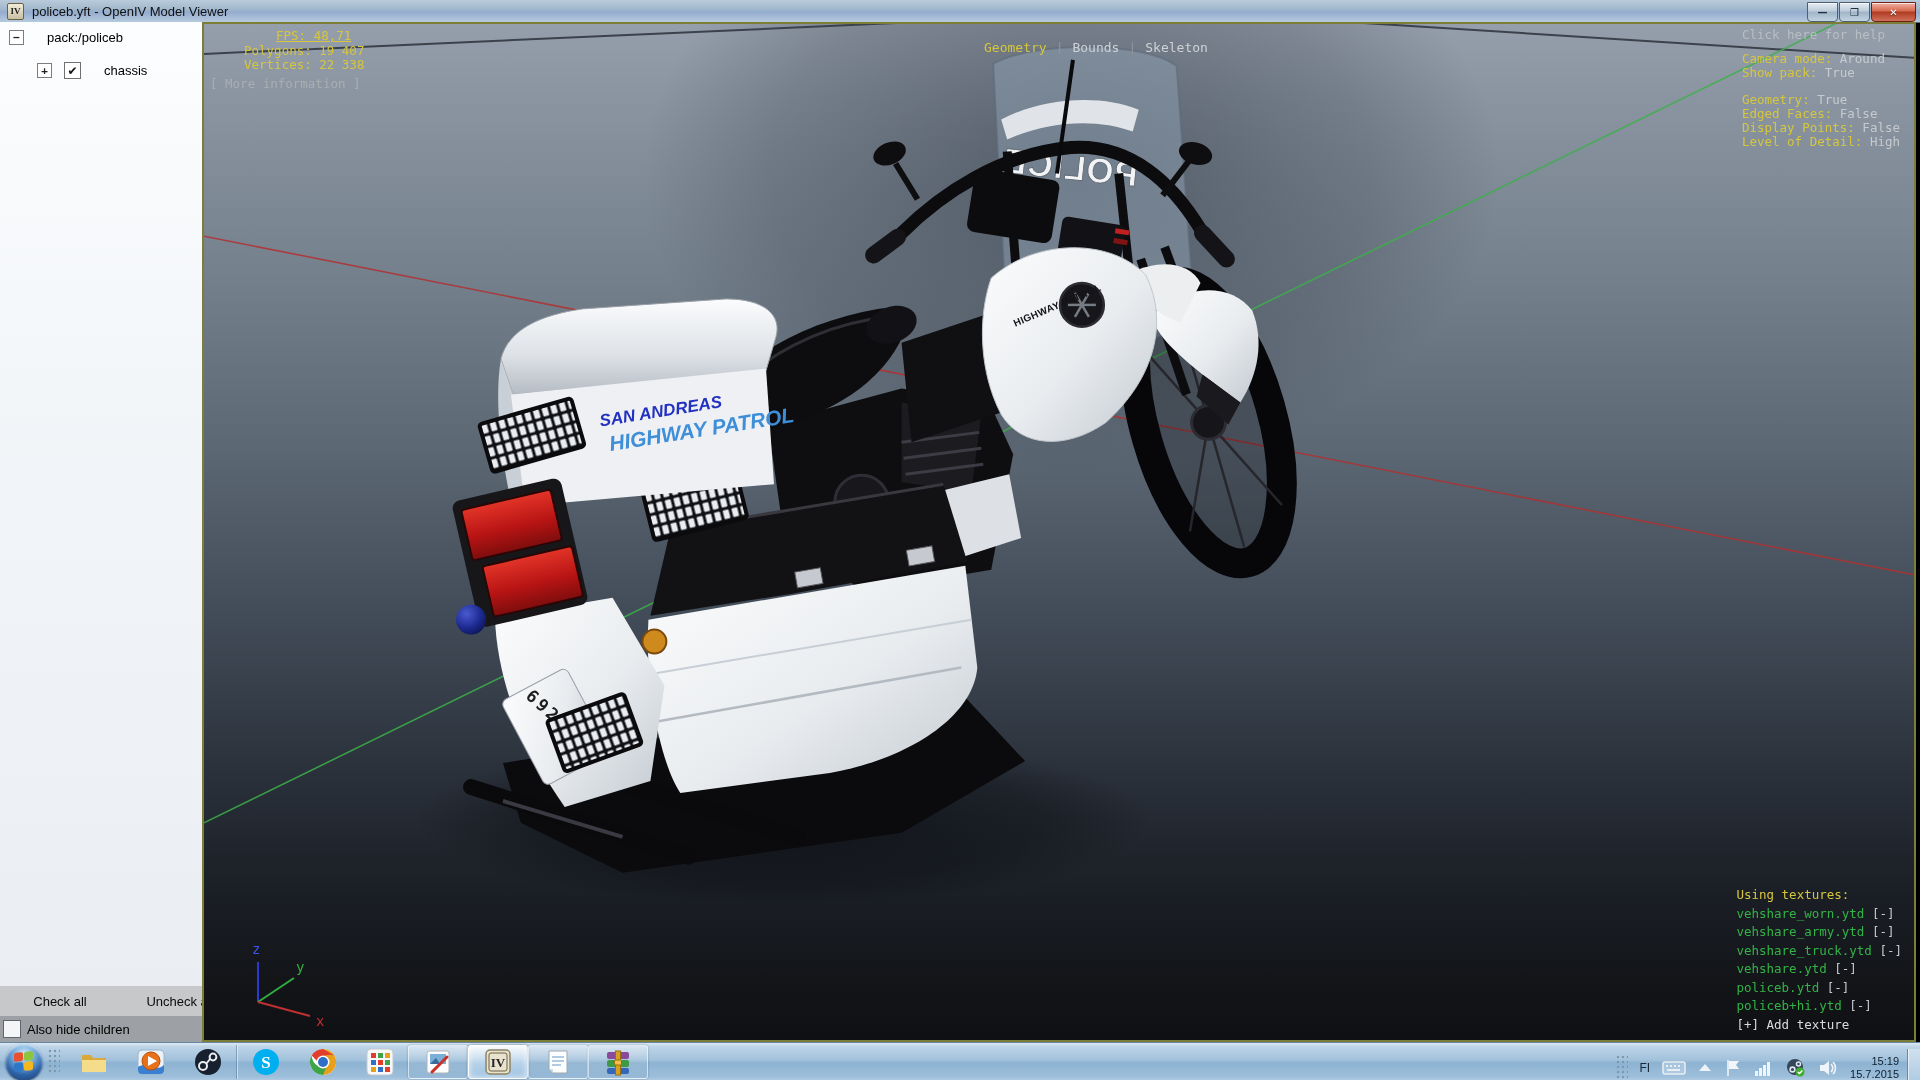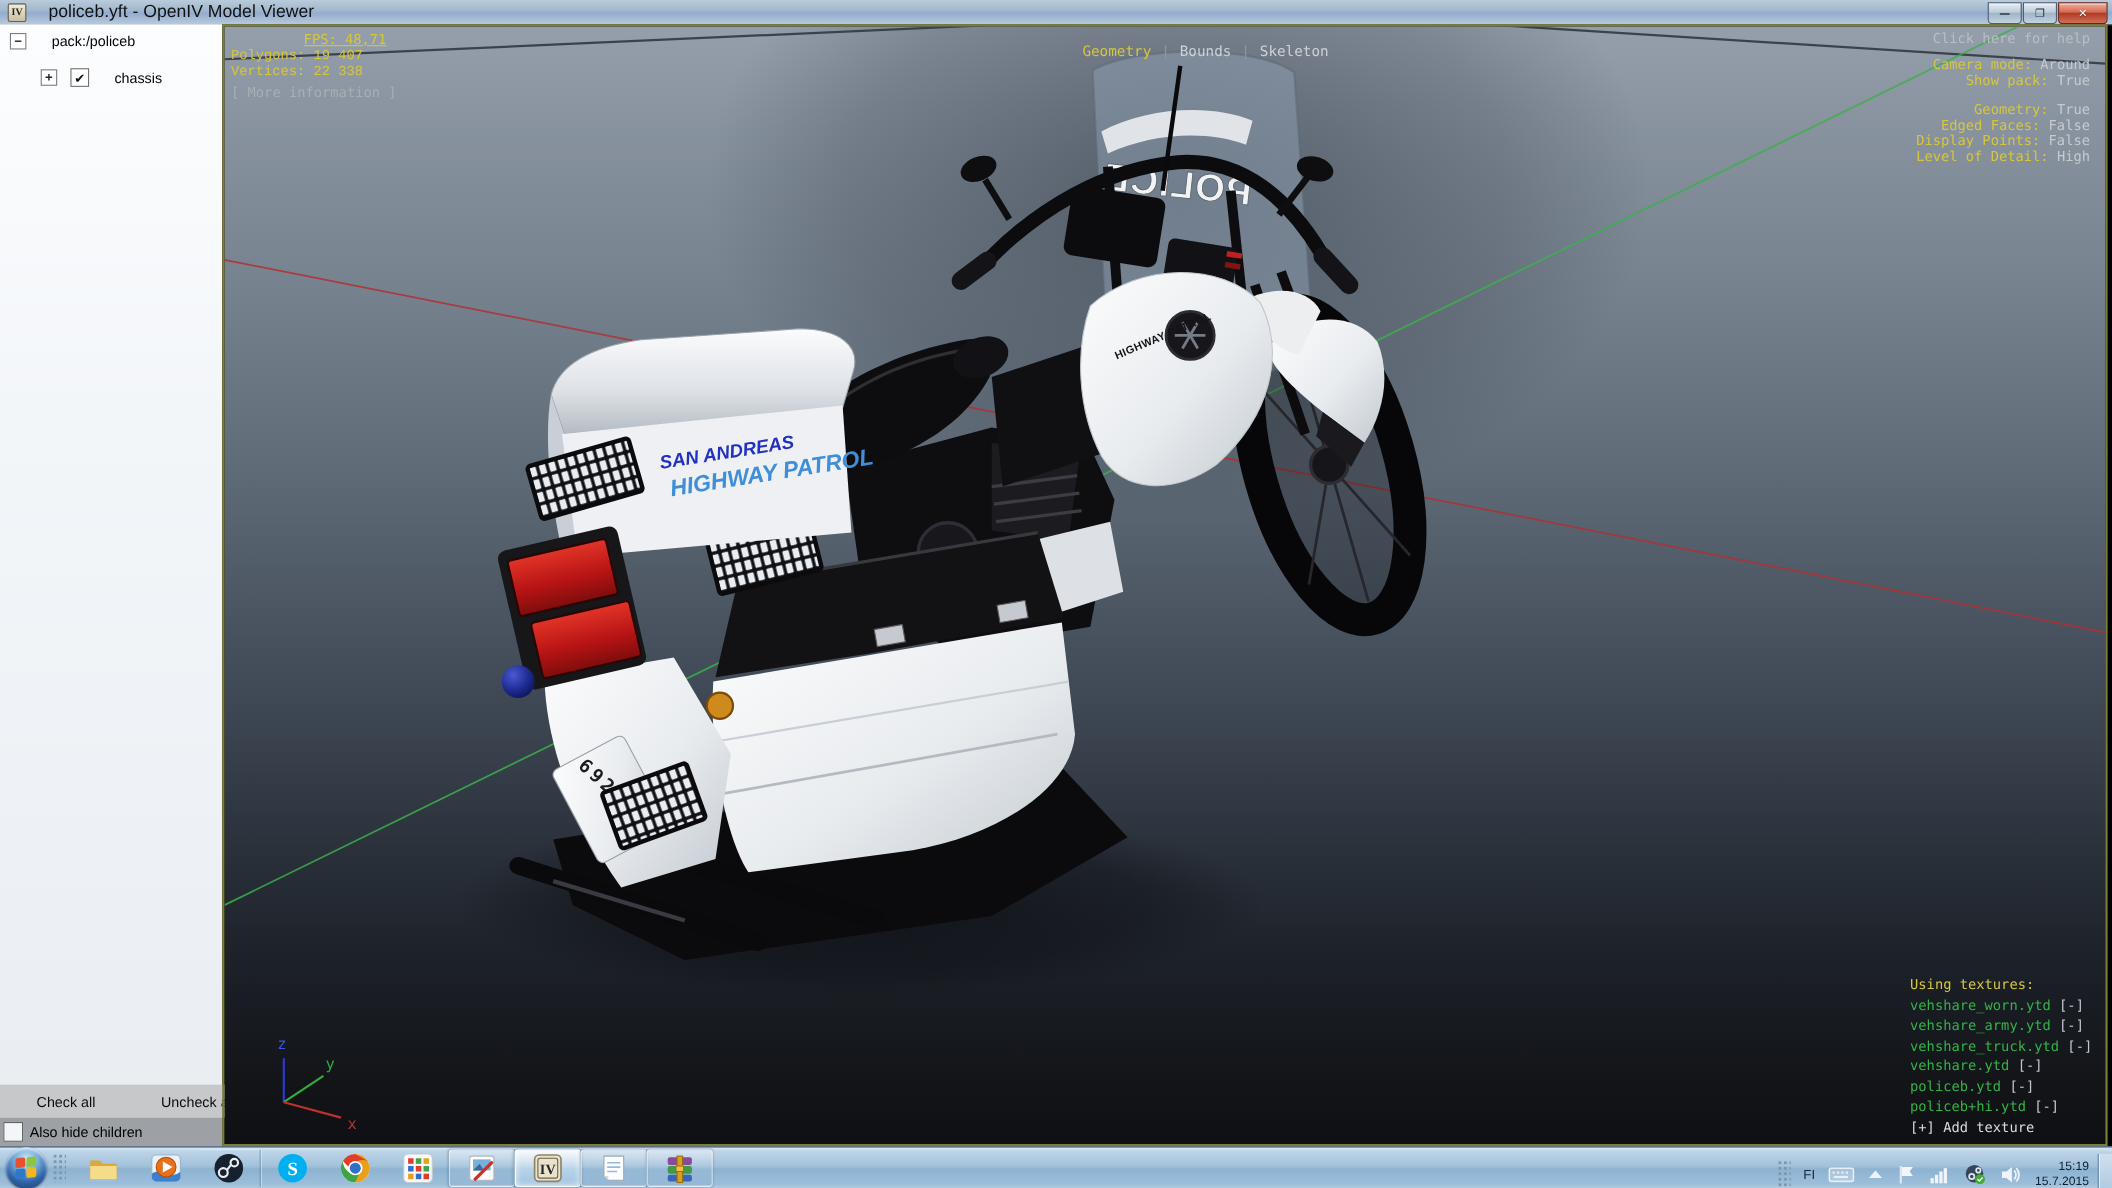--- a/index.html
+++ b/index.html
@@ -7,21 +7,21 @@
   .mono{font-family:"DejaVu Sans Mono",monospace;}
   #app{position:absolute;inset:0;}
 
   
   #titlebar{position:absolute;left:0;top:0;width:1920px;height:22px;
     background:linear-gradient(180deg,#b9cbdc 0%,#a3b9cc 40%,#94accf 55%,#b6cadd 100%);
     border-bottom:1px solid #5d6e7e;display:flex;align-items:center;}
   #titlebar .appicon{width:15px;height:15px;margin-left:7px;border:1px solid #6a6248;border-radius:2px;
     background:linear-gradient(180deg,#f2ecd9,#c9c0a2);display:flex;align-items:center;justify-content:center;
     font:bold 9px "Liberation Serif",serif;color:#222;}
-  #titlebar .title{margin-left:20px;font-size:16px;color:#111;}
+  #titlebar .title{margin-left:8px;font-size:13px;color:#111;}
   .winbtns{position:absolute;right:4px;top:2px;display:flex;}
   .winbtn{width:29px;height:18px;margin-left:1px;border:1px solid #4e5f70;border-radius:0 0 4px 4px;
     background:linear-gradient(180deg,#e5edf4,#bdccd9 45%,#9fb4c6 50%,#c3d4e2);
     display:flex;align-items:center;justify-content:center;font:bold 10px "DejaVu Sans",sans-serif;color:#203040;
     box-shadow:inset 0 1px 0 rgba(255,255,255,.7);}
   .winbtn.close{width:43px;background:linear-gradient(180deg,#f0b0a2,#d4684f 45%,#b03a22 50%,#d0705a);
     border-color:#6e2013;color:#fff;text-shadow:0 1px 1px rgba(0,0,0,.5);}
 
   
   #sidebar{position:absolute;left:0;top:22px;width:202px;height:1020px;
@@ -43,27 +43,27 @@
   
   #viewport{position:absolute;left:202px;top:22px;width:1714px;height:1020px;
     border:2px solid #7c7e38;box-sizing:border-box;
     background:linear-gradient(180deg,#959fab 0%,#8a95a1 7%,#75818d 24%,#5b6773 42%,#424c58 58%,
       #2b323c 73%,#1b1f26 85%,#131519 94%,#0f1014 100%);overflow:hidden;}
   #vp-inner{position:absolute;inset:0;}
   .yel{color:#d6c63e;}
   .valt{color:#c6cacf;}
   #vp-stats{position:absolute;left:6px;top:5px;font-size:12.5px;line-height:14.5px;}
   #vp-stats .l-fps{margin-left:66px;text-decoration:underline;}
-  #vp-stats .l-poly,#vp-stats .l-vert{font-family:Liberation Mono, monospace;}
+  #vp-stats .l-poly,#vp-stats .l-vert{margin-left:34px;}
   #vp-stats .l-info{margin-top:4px;color:#a9aeb4;}
   #vp-tabs{position:absolute;left:780px;top:16px;font-size:13px;display:flex;gap:9px;}
   #vp-tabs .sep{color:#8e959d;}
   #vp-tabs .tab{color:#ced2d6;}
   #vp-tabs .tab.active{color:#d6c63e;}
-  #vp-right{position:absolute;right:14px;top:4px;text-align:right;font-size:12.5px;line-height:14px;}
+  #vp-right{position:absolute;right:14px;top:4px;text-align:left;font-size:12.5px;line-height:14px;}
   #vp-right .help{color:#b9bec4;margin-bottom:10px;}
   #vp-right .gap{height:13px;}
   #vp-tex{position:absolute;right:12px;bottom:6px;text-align:left;font-size:12.5px;line-height:18.5px;}
   #vp-tex .tname{color:#33b347;}
   #vp-tex .trem{color:#c3c8ce;}
   #vp-tex .tadd{color:#d7dade;}
   #vp-axis{position:absolute;left:32px;bottom:8px;width:110px;height:100px;}
   #bike{position:absolute;inset:0;width:100%;height:100%;}
 
   

